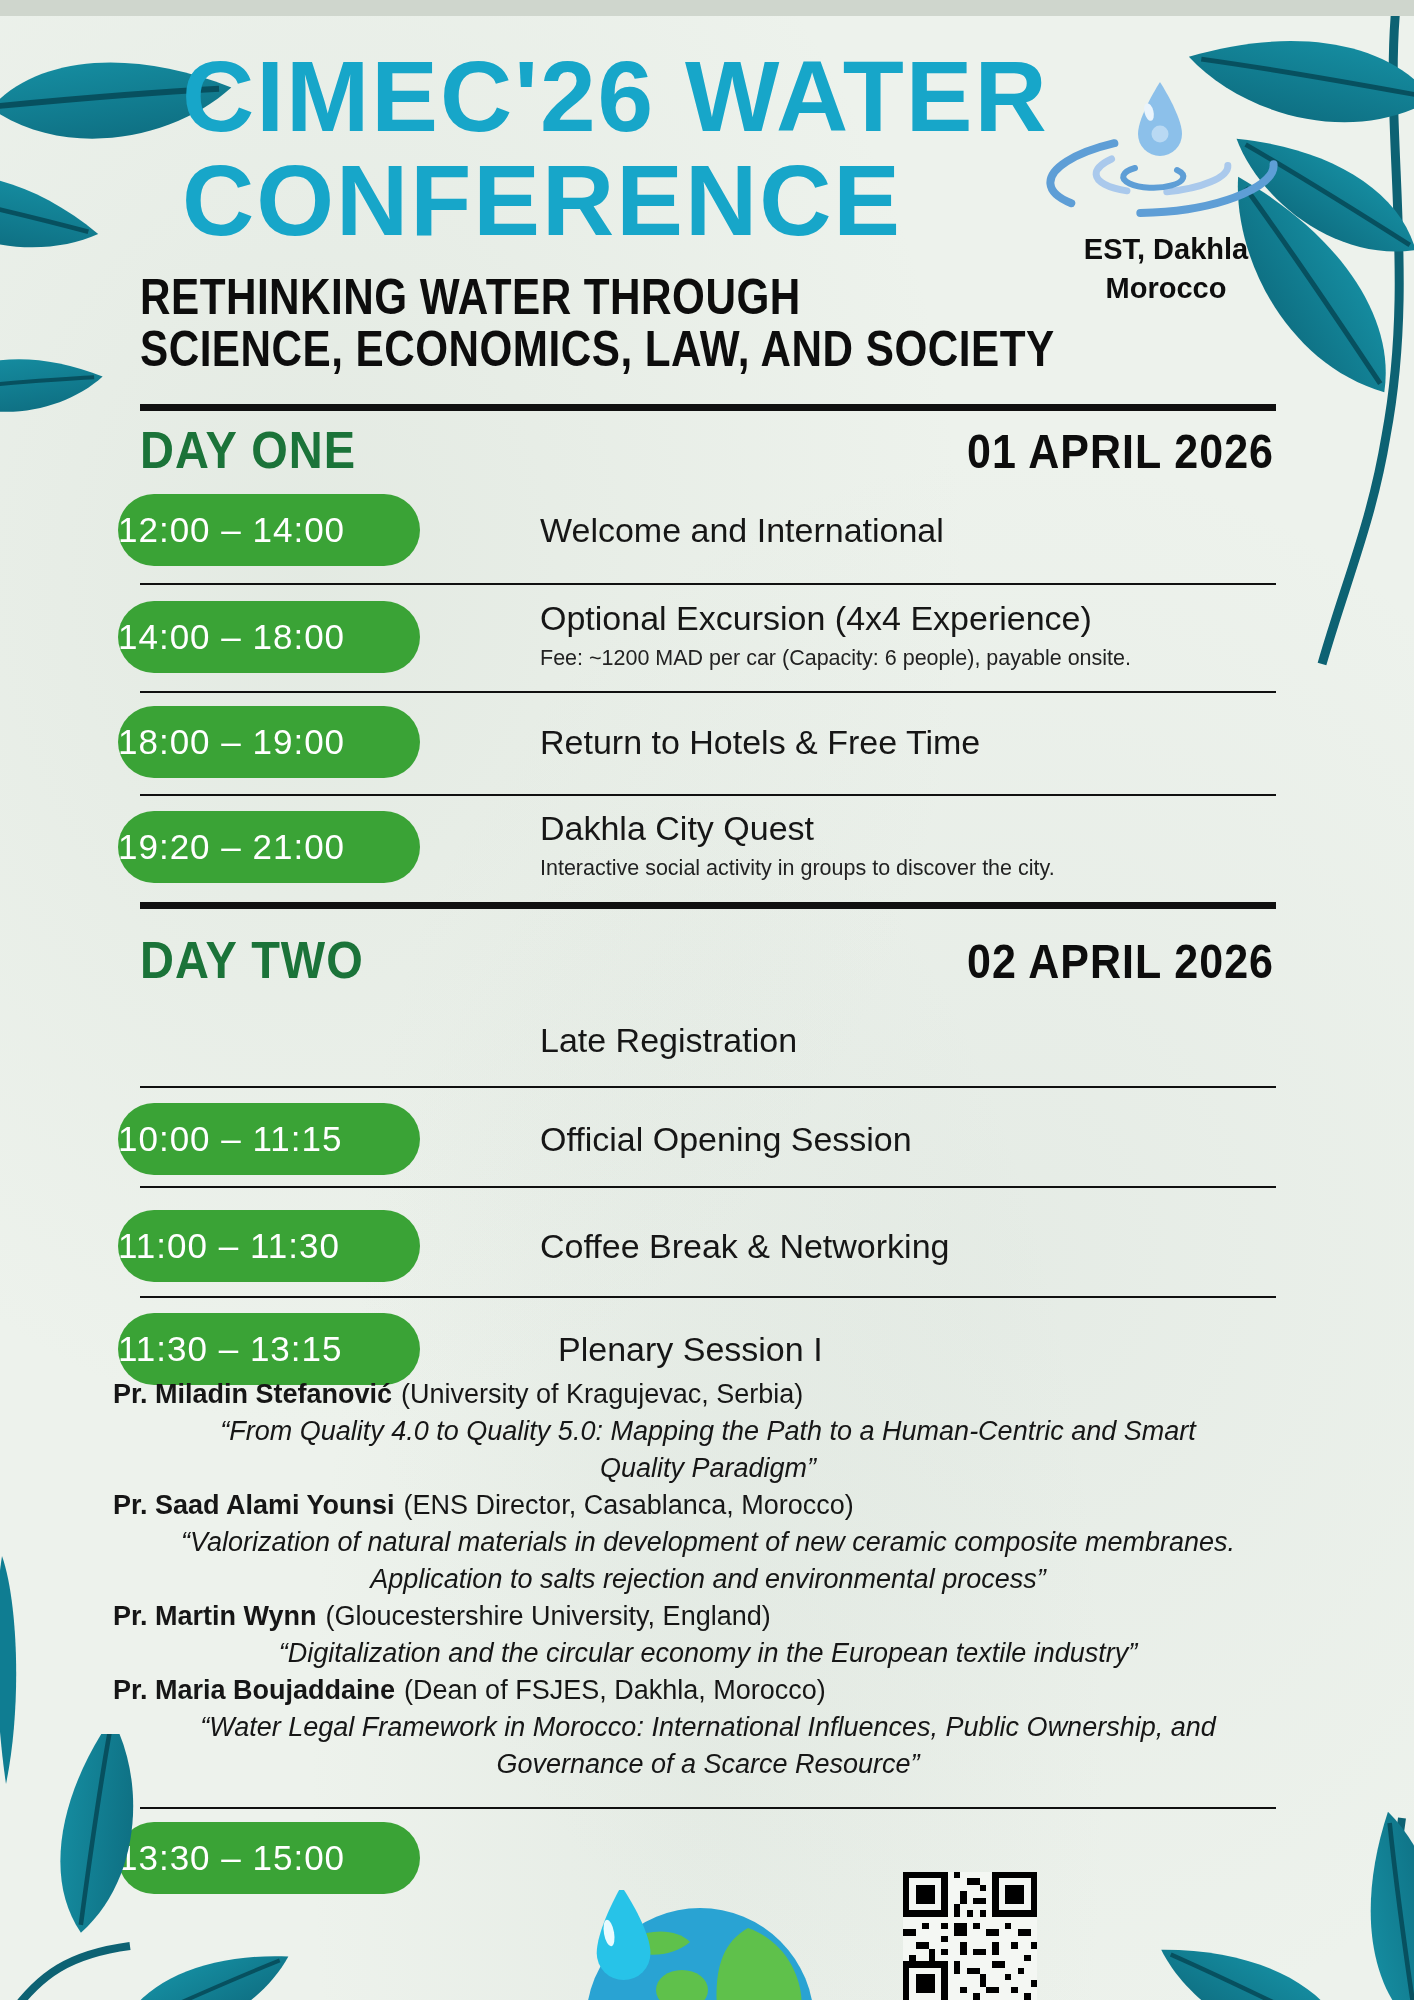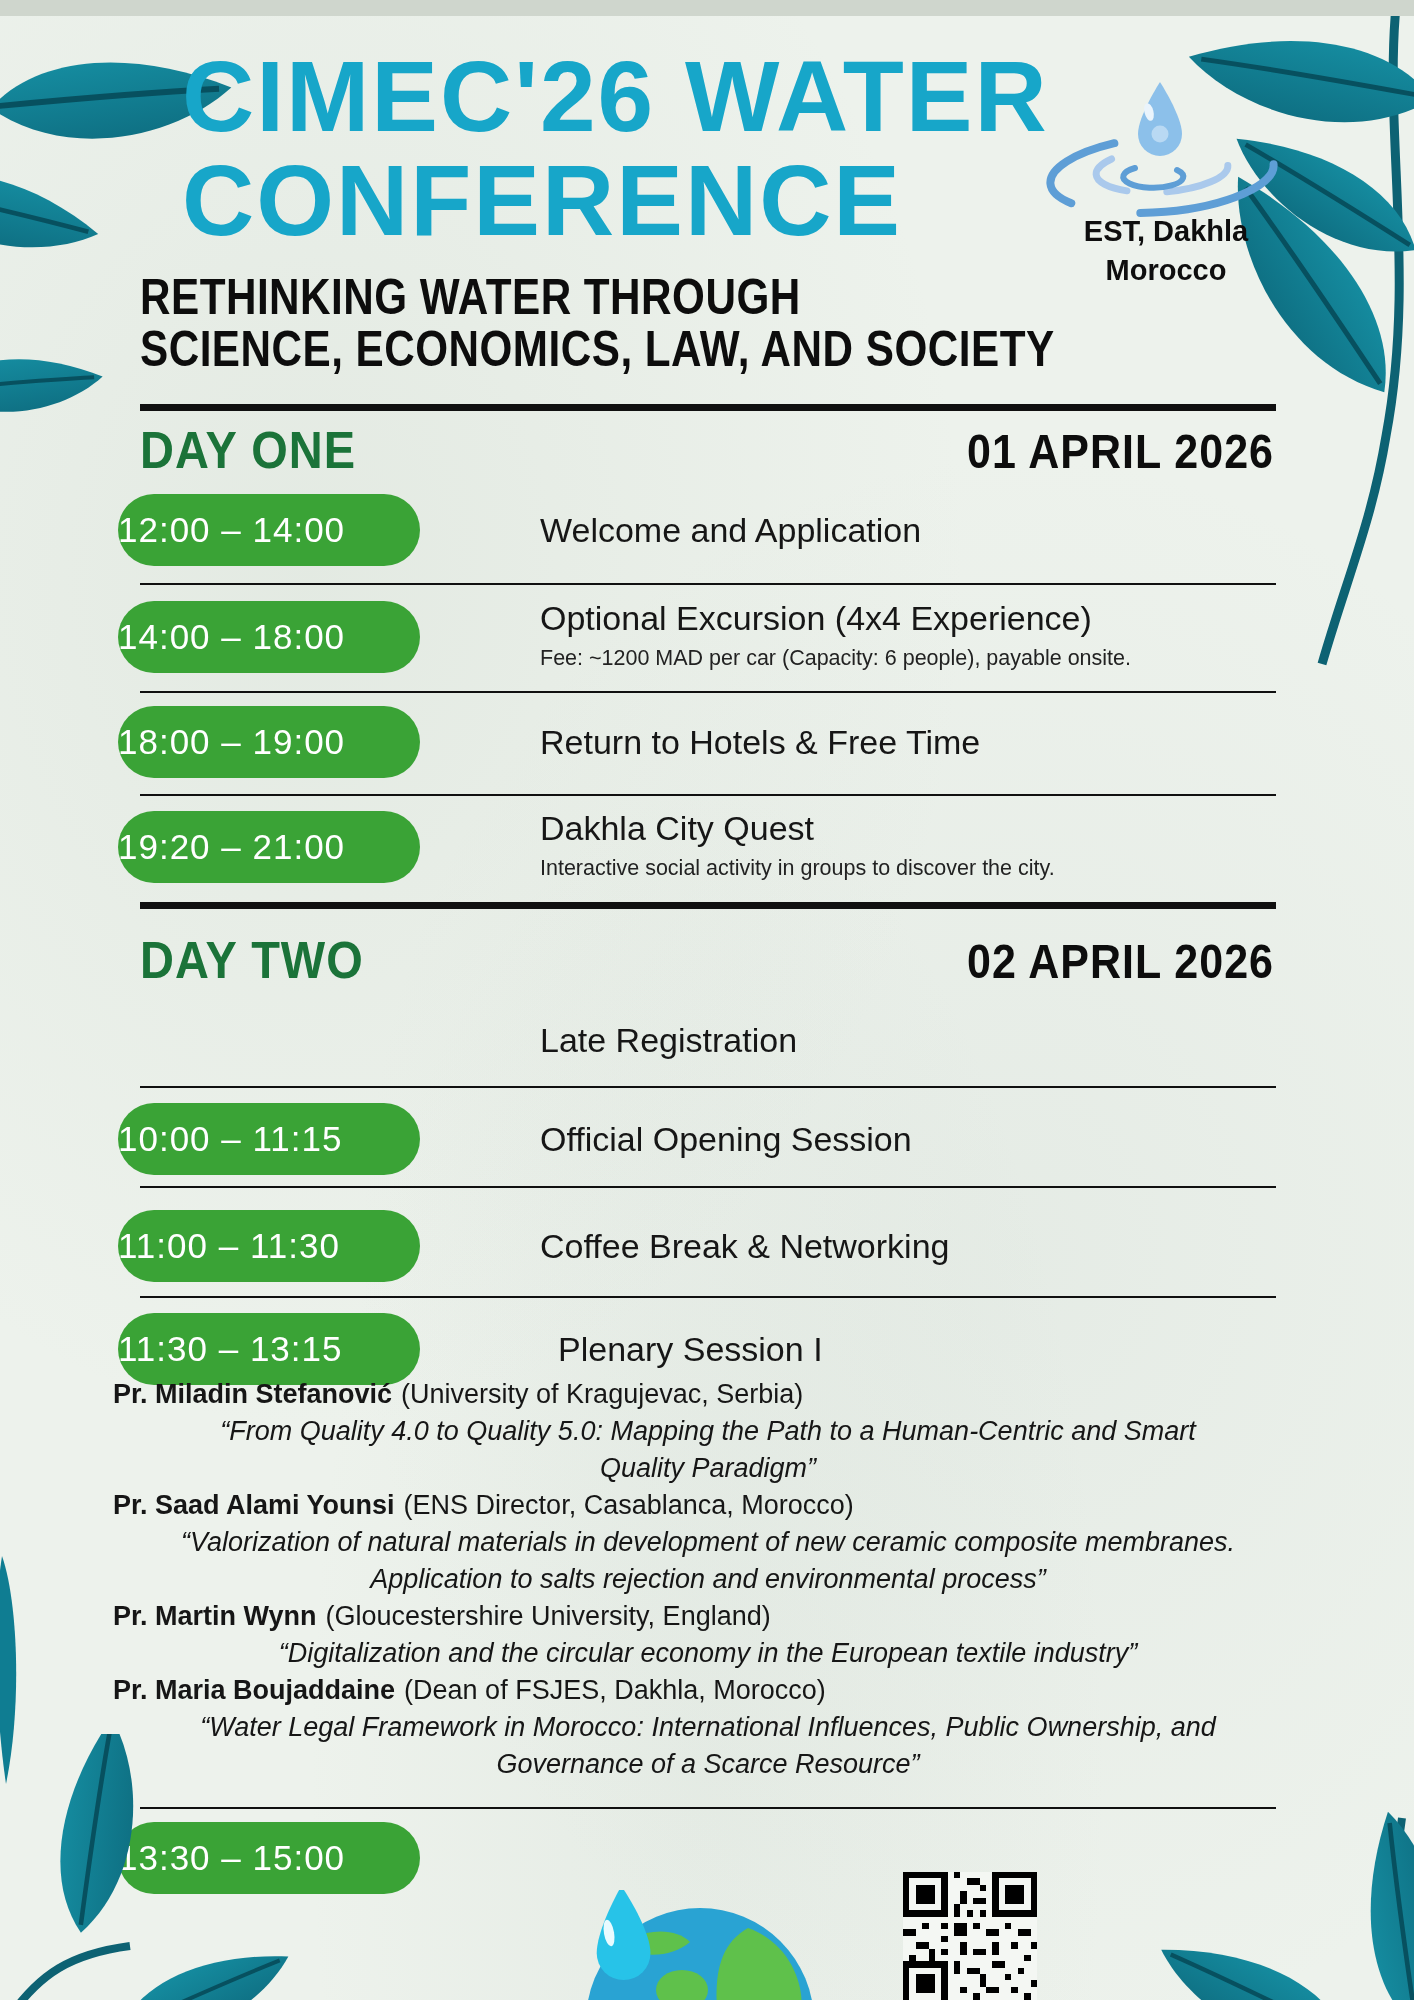--- a/index.html
+++ b/index.html
@@ -12,21 +12,21 @@
       radial-gradient(ellipse at 50% 88%, rgba(182,198,186,.14), transparent 40%),
       #edf2ec;
   }
   .abs{position:absolute;}
   
   .title{left:182px;color:#17a6c9;font-weight:800;font-size:100px;line-height:100px;letter-spacing:2px;white-space:nowrap;}
   .t1{top:30px;} .t2{top:134px;}
   .subtitle{left:140px;font-weight:900;font-size:44px;line-height:44px;color:#0d0d0d;white-space:nowrap;
             transform:scale(.96,1.14);transform-origin:left top;letter-spacing:.5px;}
   .s1{top:256px;} .s2{top:308px;}
-  .venue{left:1040px;top:196px;width:252px;text-align:center;font-weight:700;font-size:29px;line-height:39px;color:#0e0e0e;}
+  .venue{left:1040px;top:214px;width:252px;text-align:center;font-weight:700;font-size:29px;line-height:39px;color:#0e0e0e;}
   
   .rule{left:140px;width:1136px;background:#101010;}
   .thick{height:7px;}
   .thin{height:2px;}
   
   .day-label{left:140px;color:#1b7339;font-weight:900;font-size:47px;line-height:50px;letter-spacing:1px;
              transform:scaleY(1.12);transform-origin:left top;}
   .day-date{right:140px;color:#0d0d0d;font-weight:900;font-size:43px;line-height:48px;letter-spacing:1px;
             transform:scaleY(1.12);transform-origin:right top;}
   
@@ -121,21 +121,21 @@
   <div class="abs rule thick" style="top:388px"></div>
 
   <div class="abs day-label" style="top:406px">DAY ONE</div>
   <div class="abs day-date" style="top:408px">01 APRIL 2026</div>
 
   <div class="abs row" style="top:478px">
     <div class="pill">
         <span>12:00 – 14:00</span>
       </div>
     <div class="sess center">
-        <div class="sess-title">Welcome and Application</div>
+        <div class="sess-title">Welcome and International</div>
       </div>
   </div>
   <div class="abs rule thin" style="top:567px"></div>
 
   <div class="abs row" style="top:585px">
     <div class="pill">
         <span>14:00 – 18:00</span>
       </div>
     <div class="sess" style="top:-4px">
       <div class="sess-title">Optional Excursion (4x4 Experience)</div>

